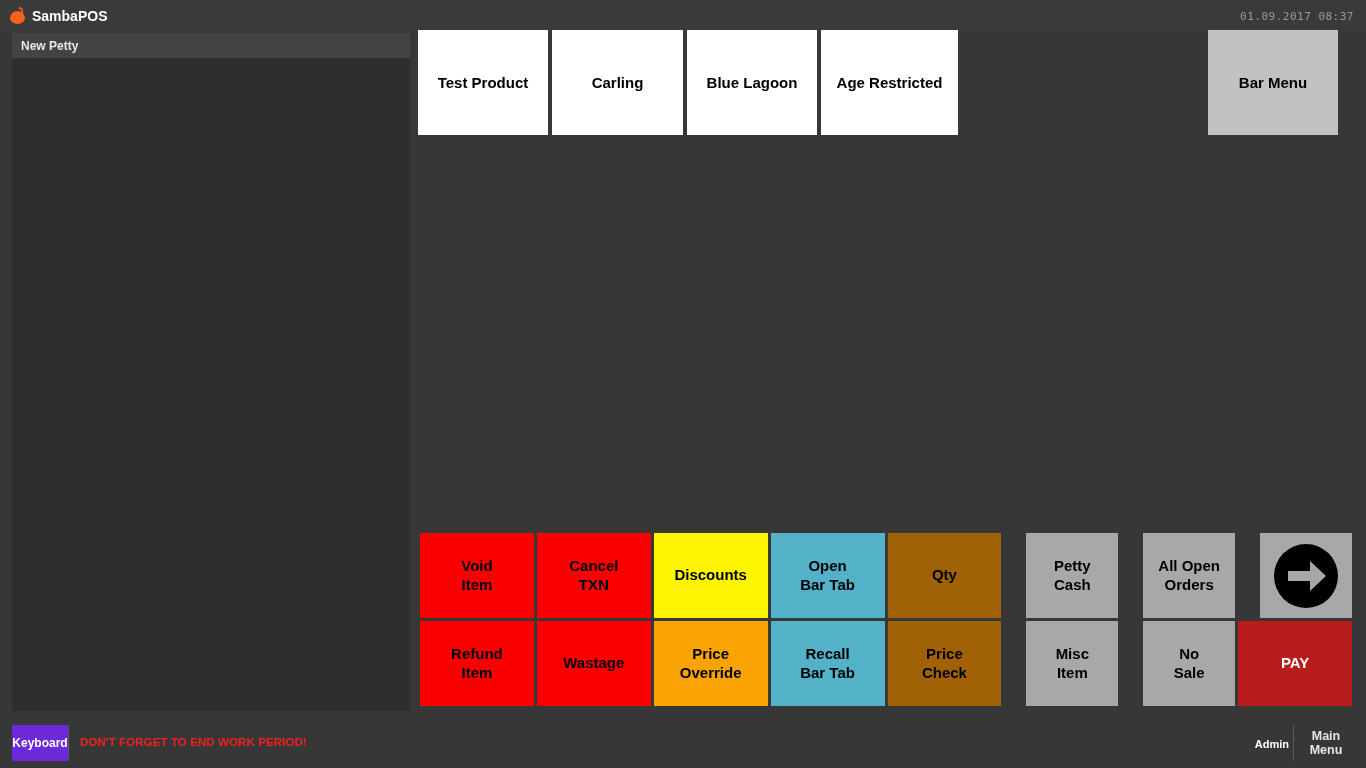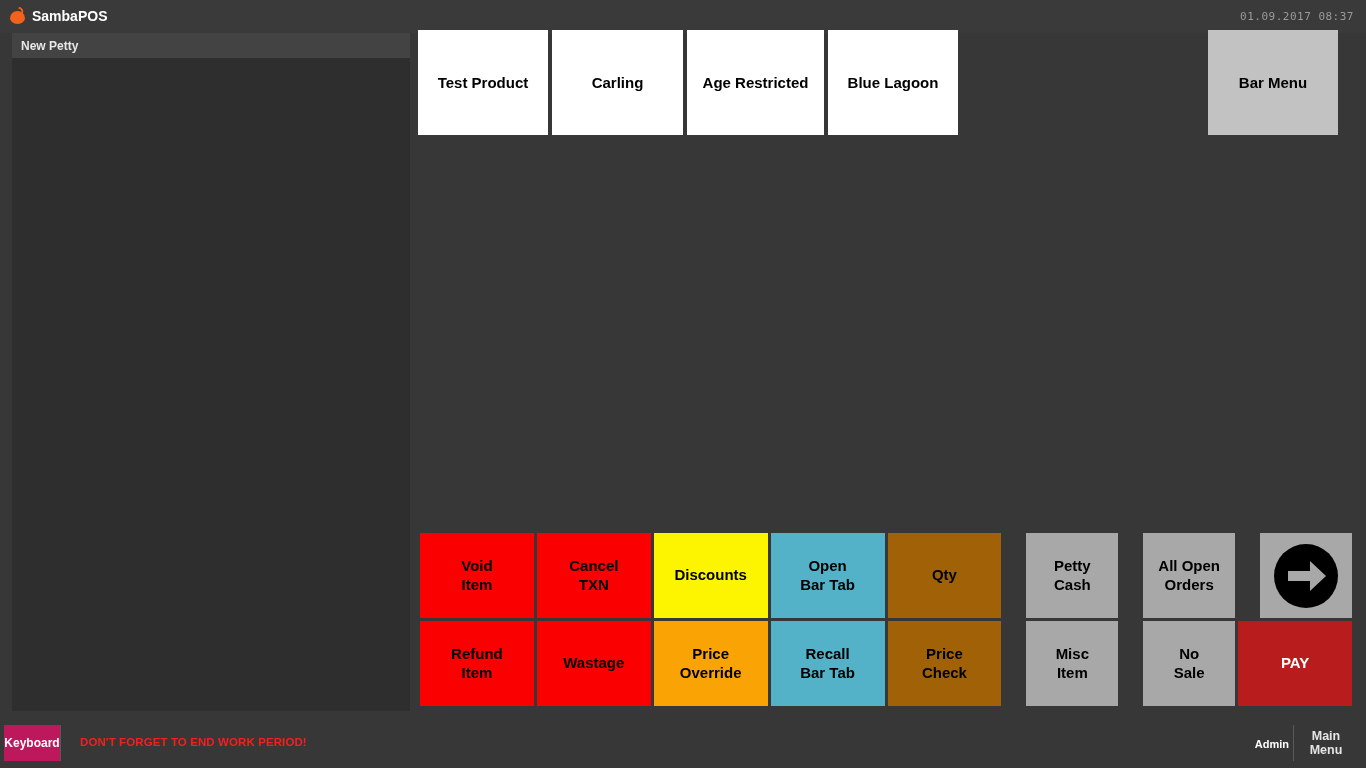--- a/index.html
+++ b/index.html
@@ -172,23 +172,23 @@
 
   
   .bottombar {
     position: absolute;
     left: 0; bottom: 0;
     width: 1366px; height: 52px;
     background: #373737;
   }
   .kbd-btn {
     position: absolute;
-    left: 4px; top: 9px;
+    left: 12px; top: 9px;
     width: 57px; height: 36px;
-    background: #be185d;
+    background: #6d28d9;
     border-right: 1px solid #595959;
     color: #ffffff;
     font-size: 12px;
     font-weight: bold;
     display: flex;
     align-items: center;
     justify-content: center;
     border-top: none; border-left: none; border-bottom: none;
     cursor: pointer;
     font-family: "Liberation Sans", sans-serif;
@@ -244,22 +244,22 @@
   <div class="ticket-panel">
     <div class="ticket-header">
       <span class="ticket-header-label">New Petty</span>
     </div>
     <div class="ticket-body"></div>
   </div>
 
   <div class="product-row">
     <button class="product-btn">Test Product</button>
     <button class="product-btn w-carling">Carling</button>
+    <button class="product-btn">Blue Lagoon</button>
     <button class="product-btn w-age">Age Restricted</button>
-    <button class="product-btn">Blue Lagoon</button>
   </div>
 
   <button class="menu-btn">Bar Menu</button>
 
   <div class="action-grid">
     <button class="act red">Void
 Item</button>
     <button class="act red">Cancel
 TXN</button>
     <button class="act yellow">Discounts</button>

